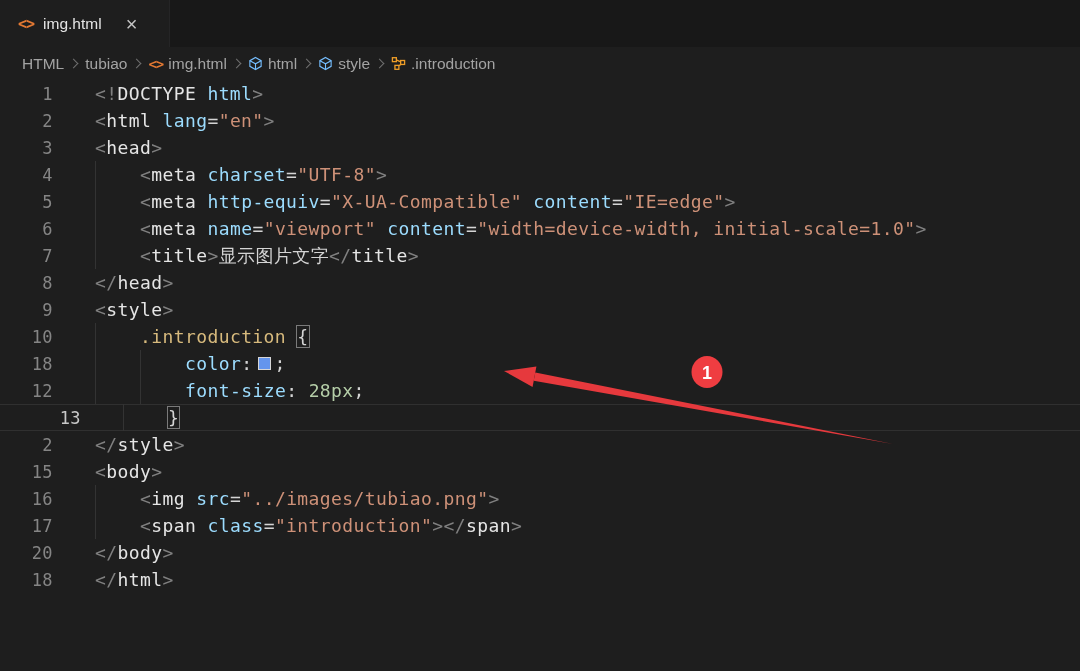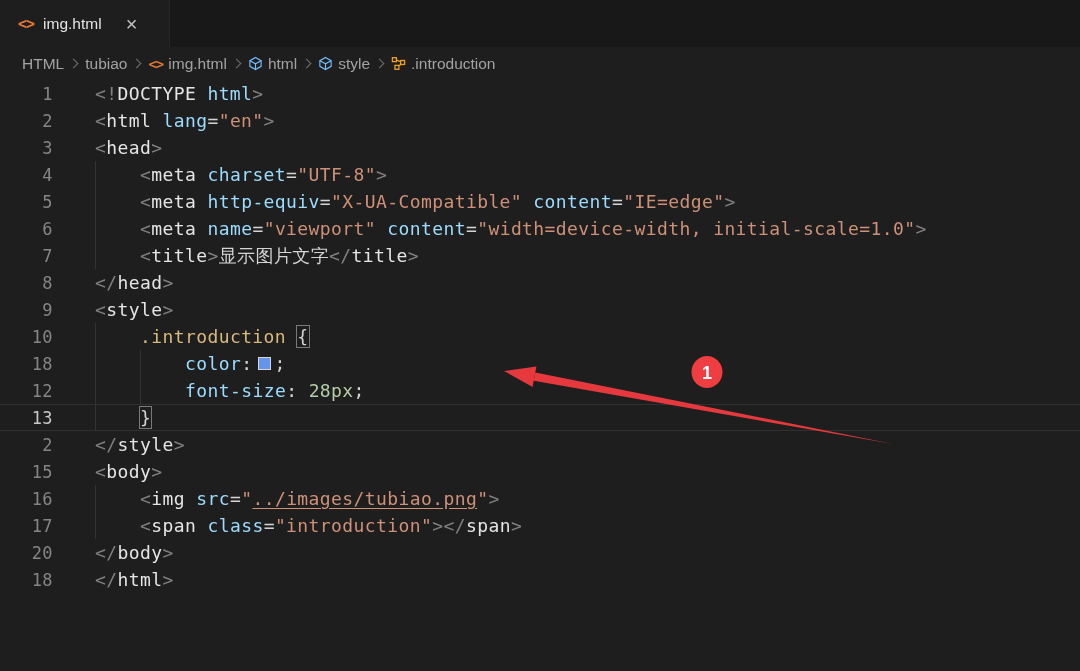--- a/index.html
+++ b/index.html
@@ -24,29 +24,29 @@
                margin:0 8px 0 6px; flex:none; }
   .crumb .code-glyph { color:#e37933; font-family:"DejaVu Sans Mono", monospace;
                        font-weight:bold; font-size:14px; letter-spacing:-1px; }
   .crumb svg { display:block; }
 
   
   .editor { position:relative; height:591px; background:#1e1e1e; }
   .line { height:27px; display:flex; align-items:center;
           font-family:"DejaVu Sans Mono","Liberation Mono", monospace;
           font-size:18px; letter-spacing:.4px; }
-  .line.current { box-shadow: inset 0 1px 0 #303030, inset 0 -1px 0 #303030; }
+  .line.current { box-shadow: inset 0 1px 0 #303030, inset 0 -1px 0 #303030; padding-left: 28px; }
   .ln { width:53px; text-align:right; color:#858585; flex:none; font-size:17px; }
   .line.current .ln { color:#c8c8c8; }
   .lc { margin-left:42px; white-space:pre; display:flex; align-items:center; }
   .ind { display:inline-block; width:45px; height:27px; border-left:1px solid #333333; flex:none; }
   .tk-p { color:#808080; } .tk-t { color:#e5e5e5; } .tk-a { color:#9cdcfe; }
   .tk-s { color:#ce9178; } .tk-w { color:#d4d4d4; } .tk-c { color:#d7ba7d; }
   .tk-n { color:#b5cea8; }
-  .u { text-decoration:underline; text-underline-offset:3px; }
+  .u { text-underline-offset:3px; }
   .bracket { outline:1px solid #7a7a7a; outline-offset:0px; }
   .swatch { display:inline-block; width:13px; height:13px; border:1px solid #d6d6d6;
             margin:0 3px 0 6px; flex:none; }
 
   
   .overlay { position:absolute; left:0; top:0; width:1080px; height:671px;
              pointer-events:none; z-index:10; }
   .badge-text { font-family:"Liberation Sans", sans-serif; font-weight:bold; }
 </style>
 </head>

